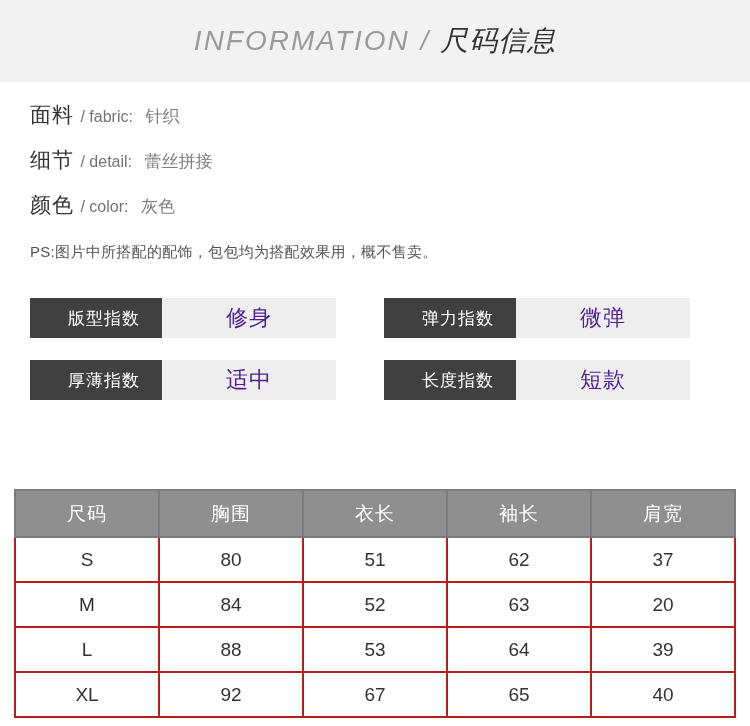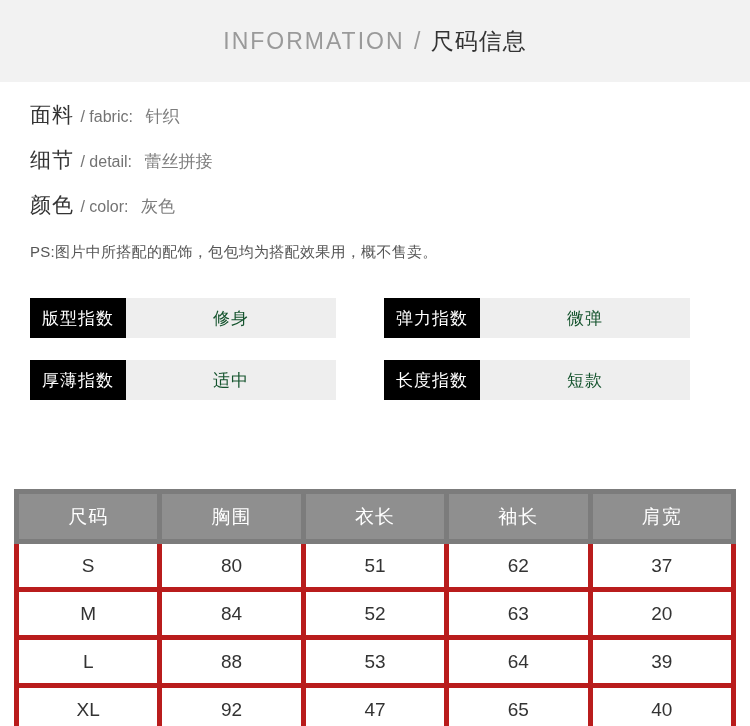--- a/index.html
+++ b/index.html
@@ -22,23 +22,24 @@
 
   
   .header {
     height: 82px;
     background: #f2f2f2;
     display: flex;
     align-items: center;
     justify-content: center;
   }
   .header-title {
-    font-size: 23px;
+    font-size: 28px;
     letter-spacing: 1px;
     color: #4a4a4a;
+    font-style: italic;
   }
   .header-title .en {
     color: #9a9a9a;
     font-weight: normal;
     letter-spacing: 2px;
   }
   .header-title .sep {
     color: #9a9a9a;
     margin: 0 2px;
   }
@@ -89,52 +90,53 @@
   }
   .index-pair {
     display: flex;
     width: 310px;
     height: 40px;
   }
   .index-pair + .index-pair {
     margin-left: 48px;
   }
   .index-key {
-    width: 96px;
-    background: #000000;
+    width: 116px;
+    background: #404040;
     color: #ffffff;
     font-size: 17px;
     display: flex;
     align-items: center;
     justify-content: center;
     letter-spacing: 1px;
+    padding-left: 16px;
   }
   .index-val {
     flex: 1;
     background: #eeeeee;
-    color: #14532d;
-    font-size: 17px;
+    color: #4c1d95;
+    font-size: 22px;
     display: flex;
     align-items: center;
     justify-content: center;
     letter-spacing: 1px;
   }
 
   
   .size-table {
     position: absolute;
     left: 14px;
     top: 489px;
     width: 722px;
     border-collapse: collapse;
     table-layout: fixed;
   }
   .size-table th,
   .size-table td {
-    border: 5px solid #b91c1c;
+    border: 2px solid #b91c1c;
     text-align: center;
     font-size: 19px;
     height: 41px;
     color: #333333;
     font-weight: normal;
   }
   .size-table thead th {
     background: #8f8f8f;
     color: #ffffff;
     font-size: 19px;
@@ -235,20 +237,20 @@
       <tr>
         <td>L</td>
         <td>88</td>
         <td>53</td>
         <td>64</td>
         <td>39</td>
       </tr>
       <tr>
         <td>XL</td>
         <td>92</td>
-        <td>47</td>
+        <td>67</td>
         <td>65</td>
         <td>40</td>
       </tr>
     </tbody>
   </table>
 
 </div>
 
 </body></html>

